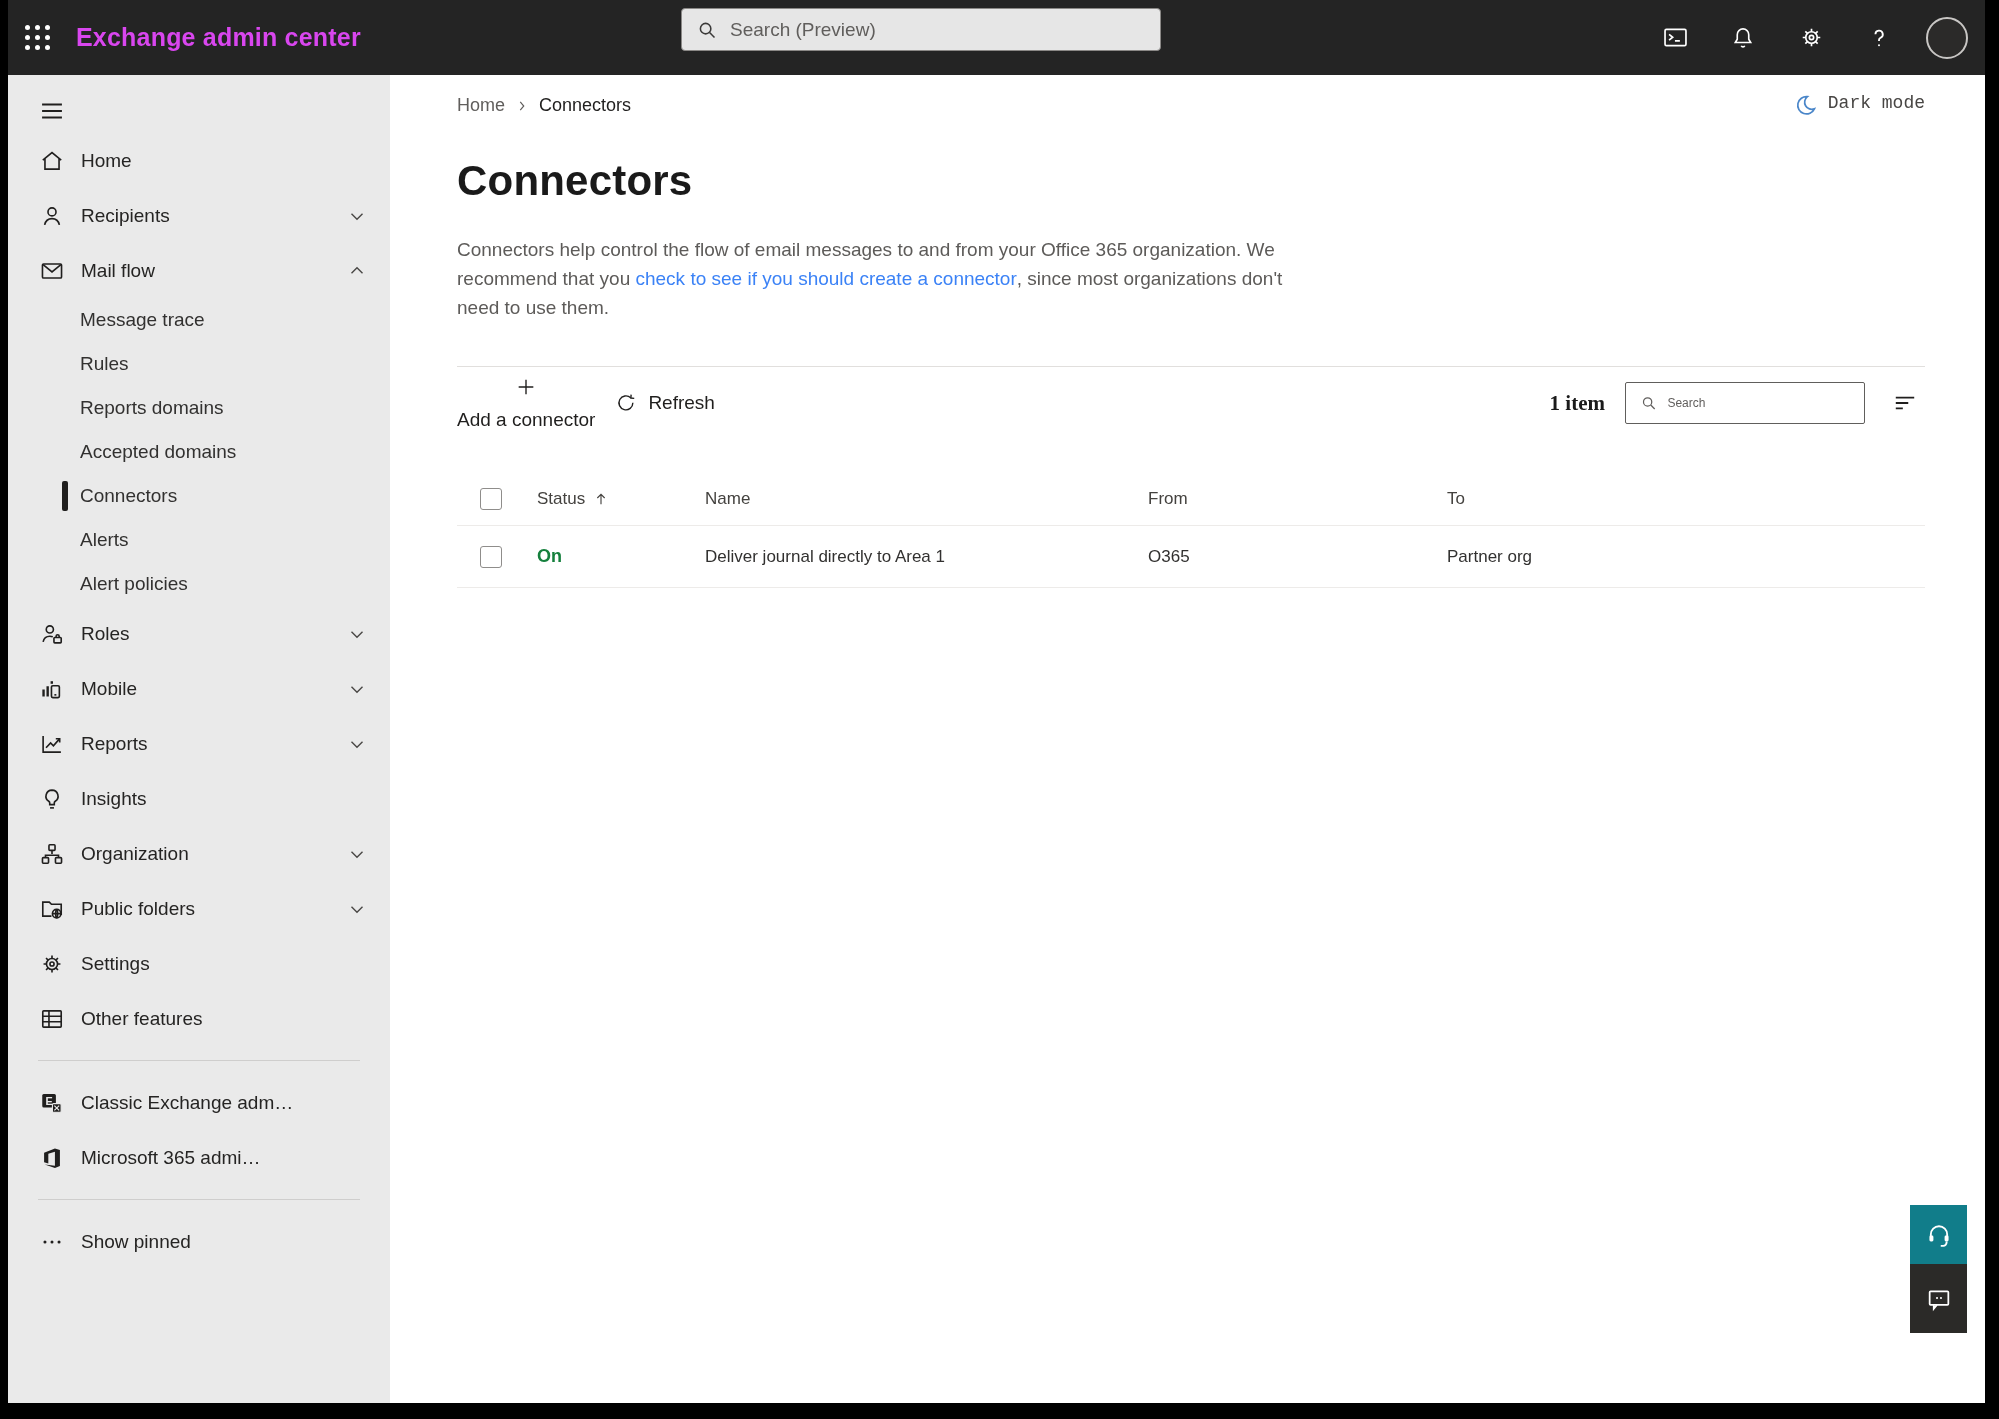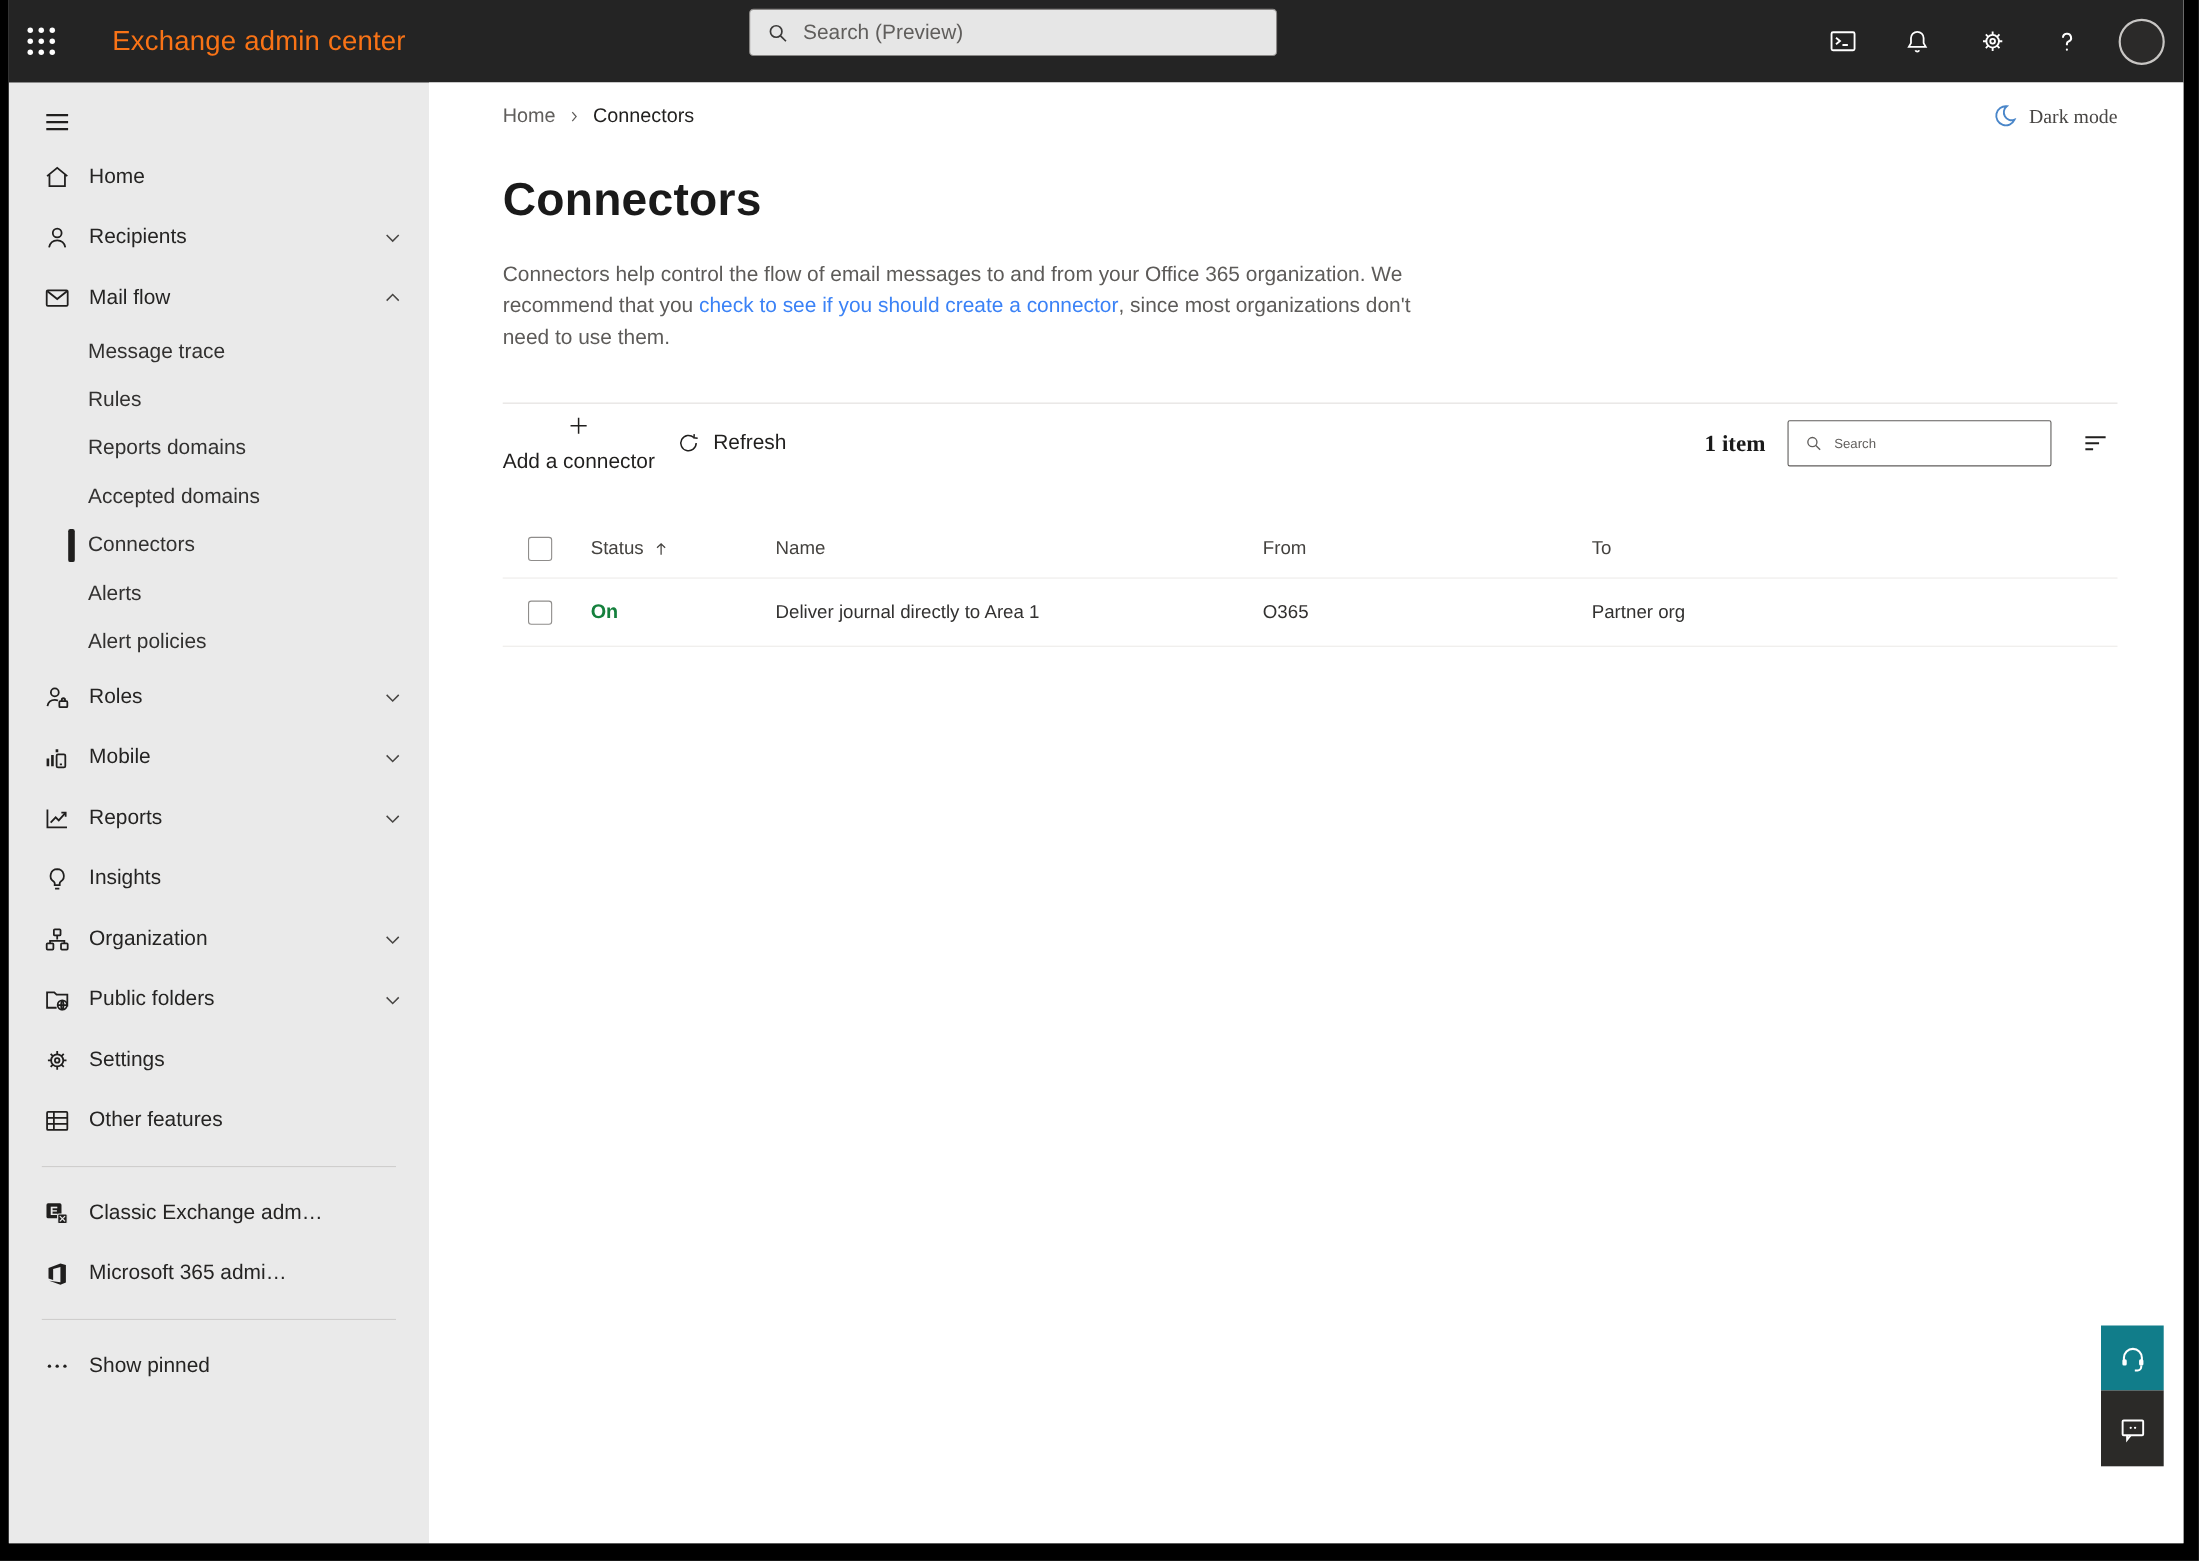--- a/index.html
+++ b/index.html
@@ -36,24 +36,24 @@
   }
   .waffle {
     display: grid;
     grid-template-columns: repeat(3, 5px);
     grid-template-rows: repeat(3, 5px);
     gap: 5px;
   }
   .waffle i { background: #fff; border-radius: 50%; width: 5px; height: 5px; }
   .topbar-title {
     font-size: 25px;
-    font-weight: 400;
+    font-weight: 700;
     letter-spacing: .2px;
-    margin-left: 36px;
-    color: #f97316;
+    margin-left: 10px;
+    color: #d946ef;
     white-space: nowrap;
   }
   .topbar-search {
     position: absolute;
     left: 673px; top: 8px;
     width: 480px; height: 43px;
     background: #e6e6e6;
     border: 1px solid #8a8886;
     border-radius: 4px;
     display: flex;
@@ -156,25 +156,25 @@
     align-items: center;
     height: 32px;
   }
   .breadcrumb { display: flex; align-items: center; gap: 10px; font-size: 18px; }
   .crumb-home { color: #605e5c; cursor: pointer; }
   .crumb-sep { color: #605e5c; display: flex; margin-top: 2px; }
   .crumb-current { color: #201f1e; }
   .darkmode {
     margin-left: auto;
     display: flex;
-    align-items: flex-end;
+    align-items: flex-start;
     gap: 10px;
     cursor: pointer;
     background: transparent; border: none;
-    font-family: Liberation Serif, serif;
+    font-family: Liberation Mono, monospace;
   }
   .darkmode-label { font-size: 18px; color: #484644; }
   .page-title {
     margin-top: 36px;
     font-size: 42px;
     font-weight: 700;
     color: #1a1a1a;
     letter-spacing: .2px;
   }
   .page-desc {

